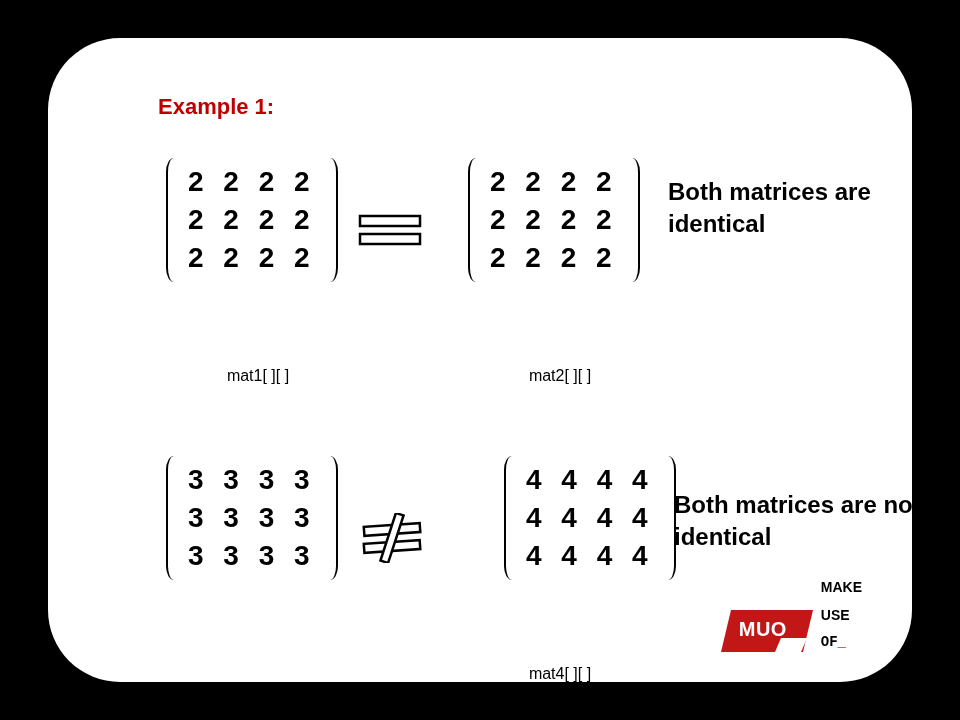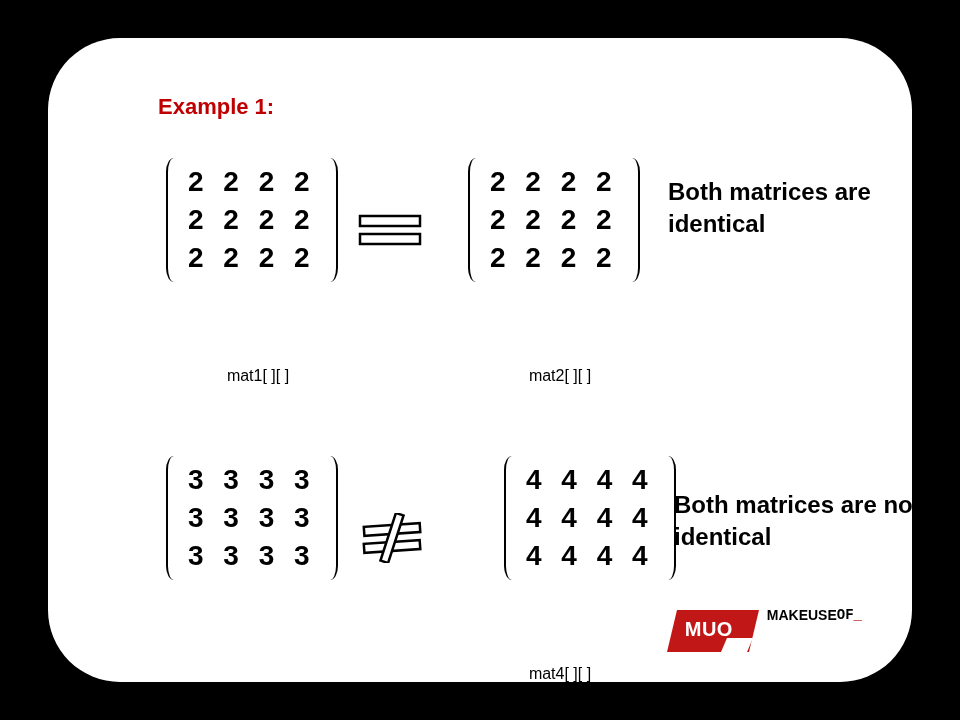--- a/index.html
+++ b/index.html
@@ -99,24 +99,26 @@
     position: absolute;
     left: 18px;
     top: 8px;
     color: #fff;
     font-weight: 900;
     font-size: 20px;
     letter-spacing: 0.5px;
   }
   .logo-stack {
     display: flex;
+    flex-direction: column;
     font-weight: 900;
     font-size: 14px;
     line-height: 1.05;
     color: #000;
+    gap: 13px;
   }
   .logo-of { display: flex; align-items: baseline; font-family: Liberation Mono, monospace; }
   .logo-underscore {
     color: #c21717;
     font-weight: 900;
   }
 </style>
 </head>
 <body>
 

